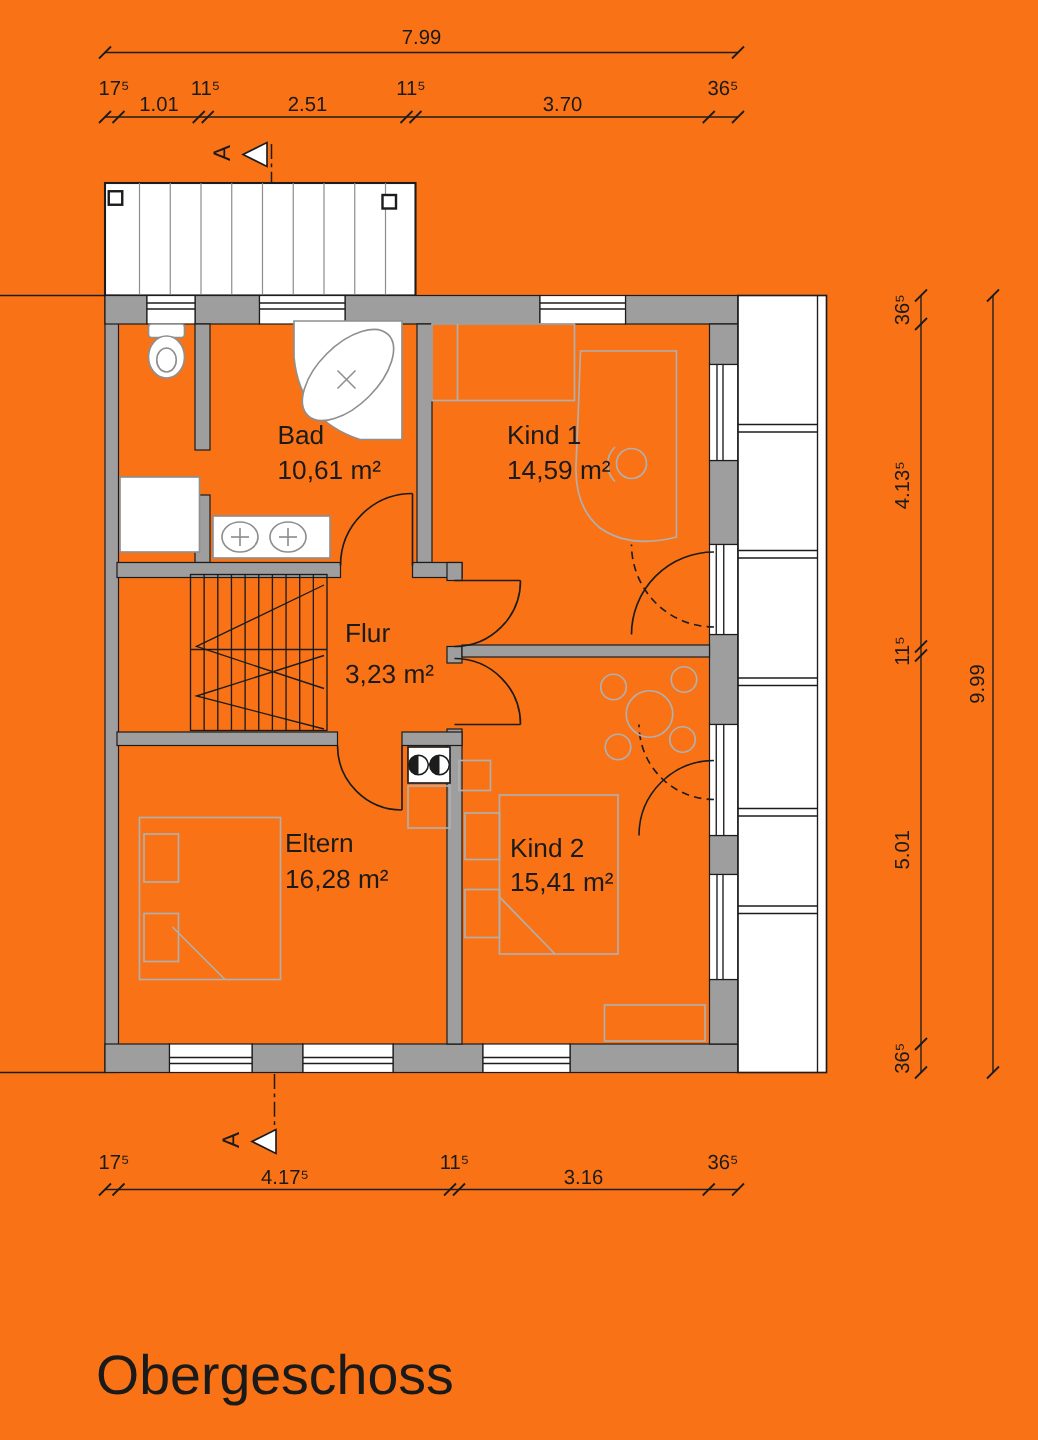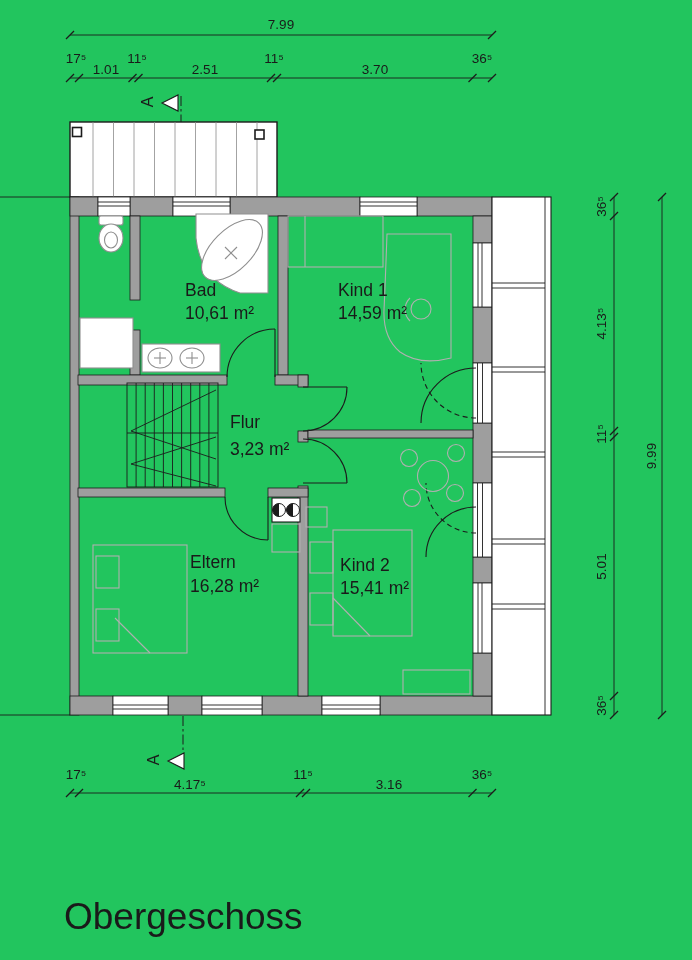--- a/index.html
+++ b/index.html
@@ -1,16 +1,16 @@
 <!DOCTYPE html>
 <html style="--wall: #9e9e9e; --outline: #1c1c1c; --furniture: #b0b0b0; --fixture: #8f8f8f;"><head>
 <meta charset="utf-8">
 <style>
   html,body{margin:0;padding:0;background:#fff;}
-  .page{position:relative;width:692px;height:960px;background:#22c55e;overflow:hidden;}
+  .page{position:relative;width:692px;height:960px;background:#f97316;overflow:hidden;}
   svg{display:block;}
   text{font-family:"Liberation Sans","DejaVu Sans",sans-serif;fill:#1a1a1a;}
   .dimtext{font-size:13.5px;}
   .roomname{font-size:17.5px;}
   .roomarea{font-size:17.5px;}
   .titletext{font-size:37px;}
   .marker{font-size:16px;}
   .wall{fill:var(--wall,#9e9e9e);stroke:var(--outline,#1c1c1c);stroke-width:0.8;}
   .winrect{fill:#ffffff;stroke:var(--outline,#1c1c1c);stroke-width:0.8;}
   .glaze{stroke:var(--outline,#1c1c1c);stroke-width:0.9;fill:none;}

